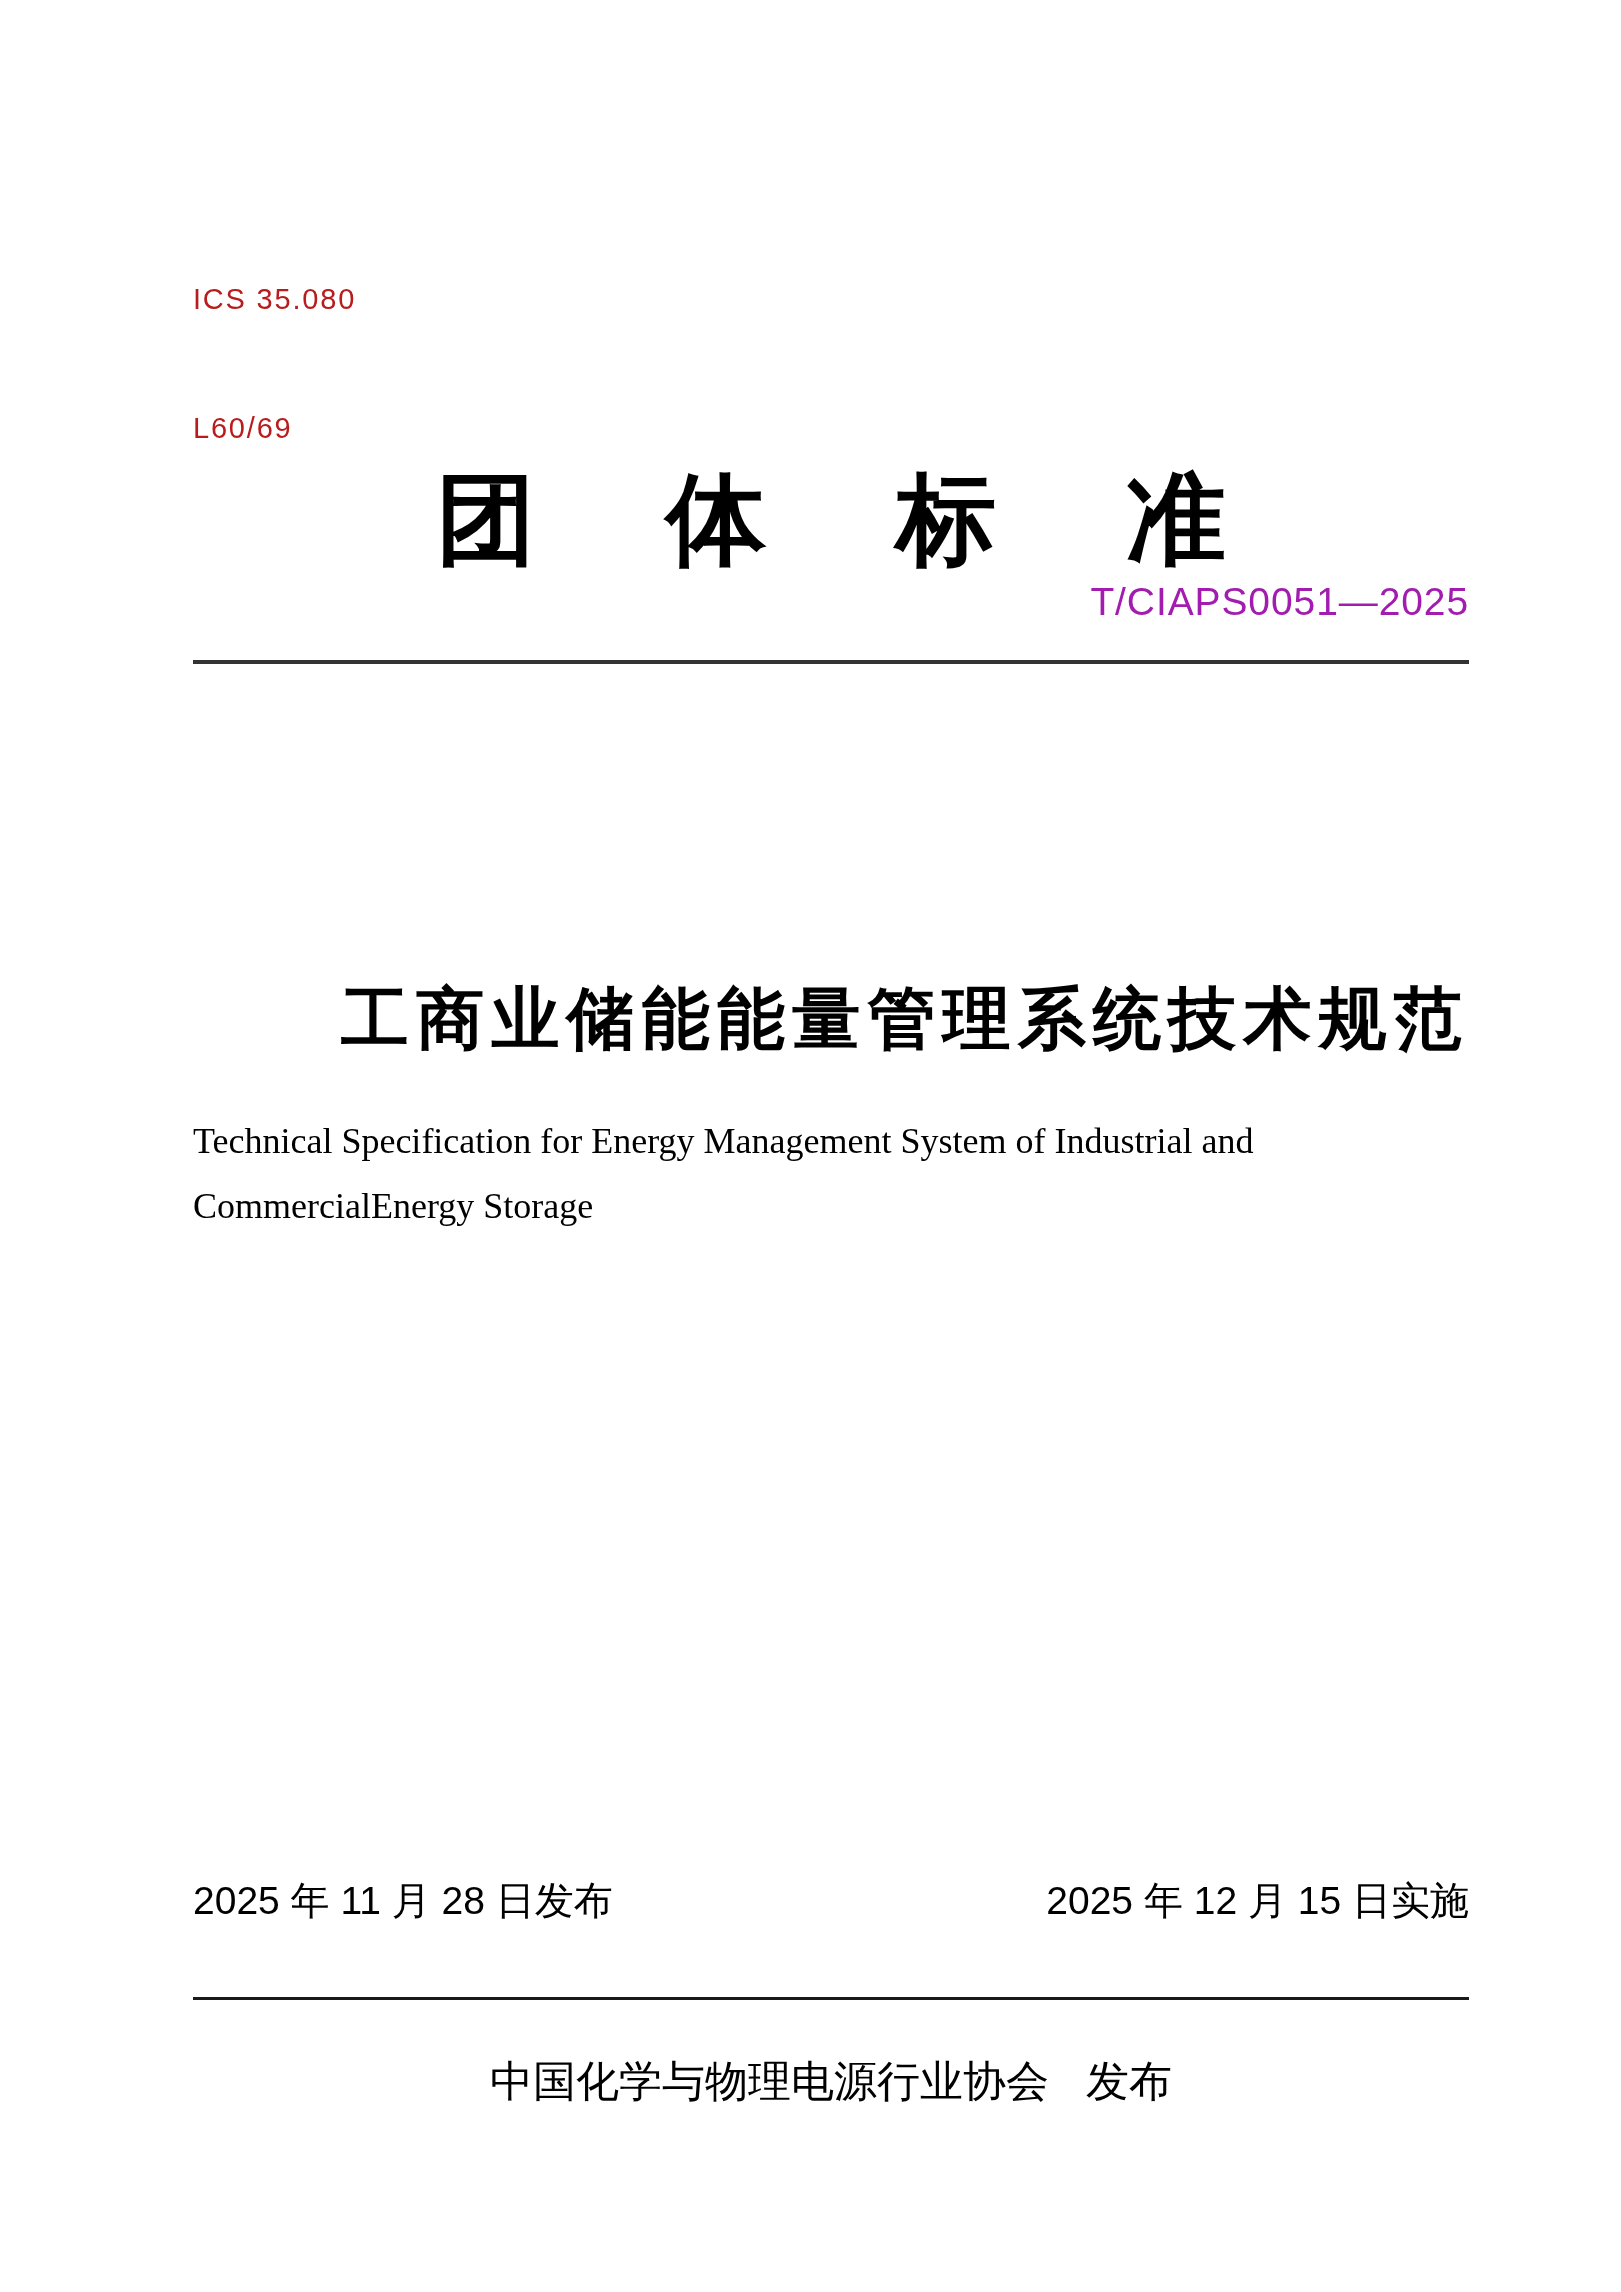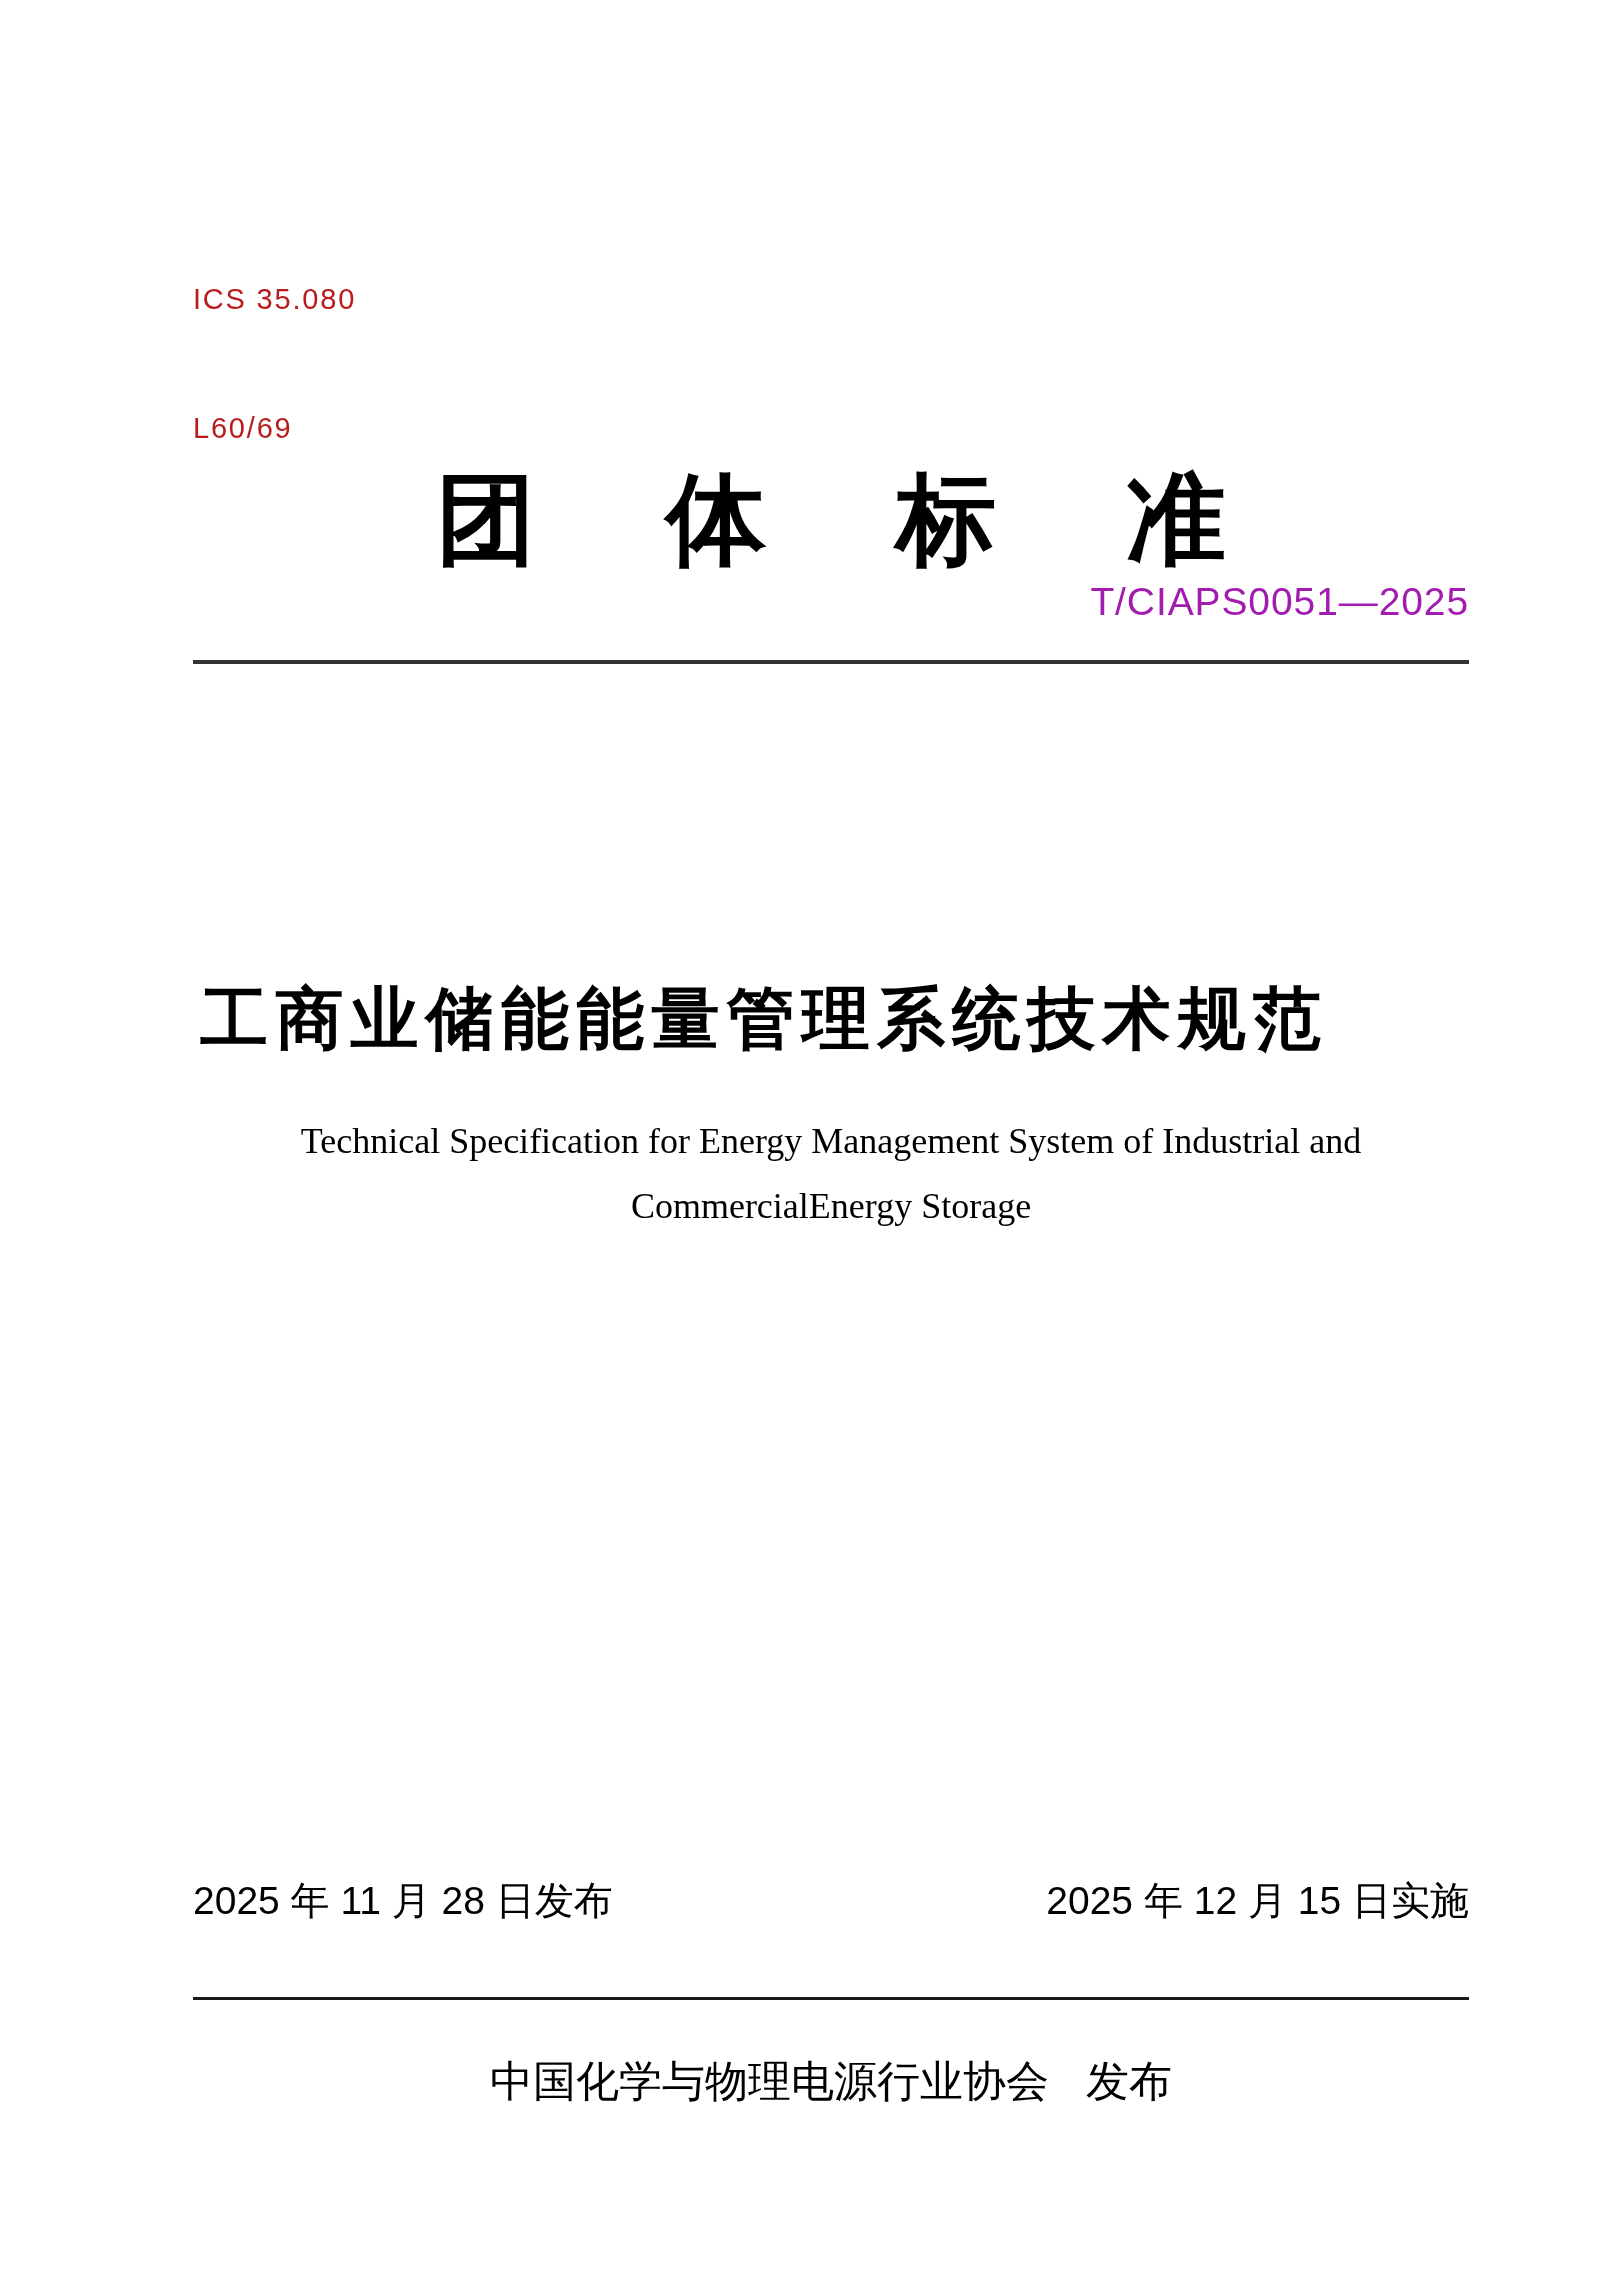--- a/index.html
+++ b/index.html
@@ -71,37 +71,37 @@
     top: 1997px;
     height: 2.7px;
     background: #1a1a1a;
   }
   
   .title-zh {
     position: absolute;
     left: 193px;
     top: 978px;
     width: 1276px;
-    text-align: left;
+    text-align: right;
     font-family: "Liberation Sans", sans-serif;
     font-weight: 700;
     font-size: 68px;
     line-height: 81px;
     letter-spacing: 7.2px;
     text-indent: 7.2px;
     white-space: nowrap;
     color: #000000;
   }
   
   .title-en {
     position: absolute;
     left: 193px;
     top: 1109px;
     width: 1276px;
-    text-align: center;
+    text-align: left;
     font-family: "Liberation Serif", serif;
     font-size: 36px;
     line-height: 65px;
     color: #000000;
   }
   
   .date-row {
     position: absolute;
     left: 193px;
     top: 1874px;

